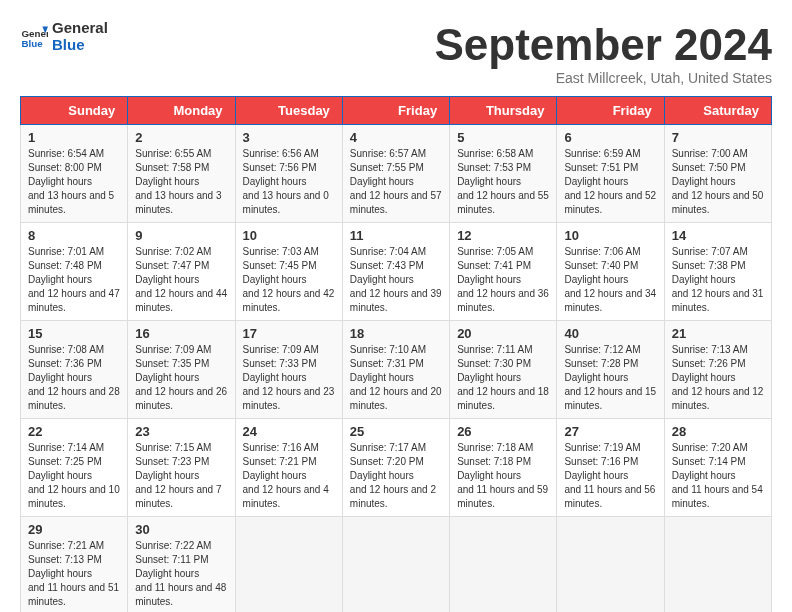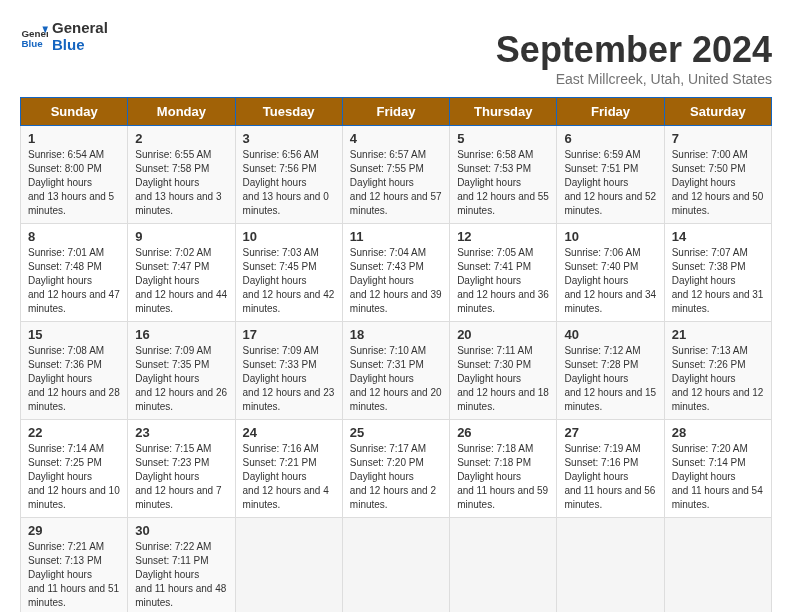--- a/index.html
+++ b/index.html
@@ -22,40 +22,39 @@
       gap: 4px;
     }
     .logo-icon {
       width: 28px;
       height: 28px;
     }
     .title-block {
       text-align: right;
     }
     .month-title {
-      font-size: 36px;
+      font-size: 44px;
       font-weight: bold;
       color: #333;
-      margin-top: 9px;
     }
     .location {
       font-size: 14px;
       color: #737373;
     }
     .calendar {
       width: 100%;
       border-collapse: collapse;
     }
     .calendar th {
-      background-color: #a16207;
+      background-color: #ef4444;
       color: #fff;
       font-size: 13px;
       font-weight: bold;
-      padding: 6px 5px;
-      text-align: center;
+      padding: 6px 12px;
+      text-align: right;
       border: 1px solid #1565c0;
     }
     .calendar td {
       vertical-align: top;
       padding: 5px 7px;
       border: 1px solid #ddd;
       font-size: 10px;
       color: #333;
       width: calc(100% / 7);
       min-height: 80px;

